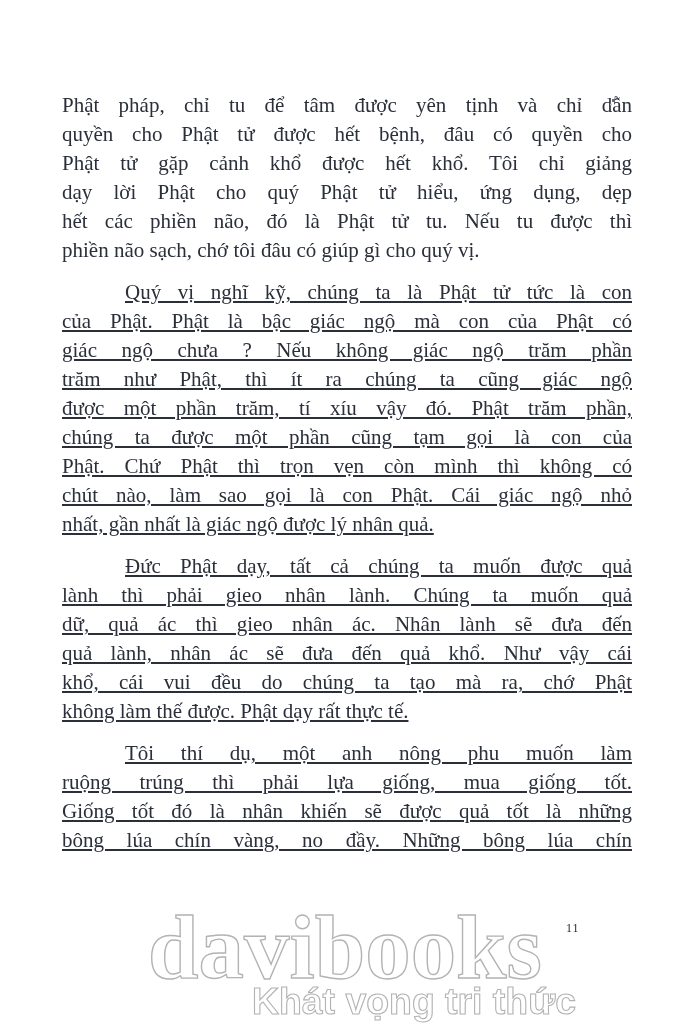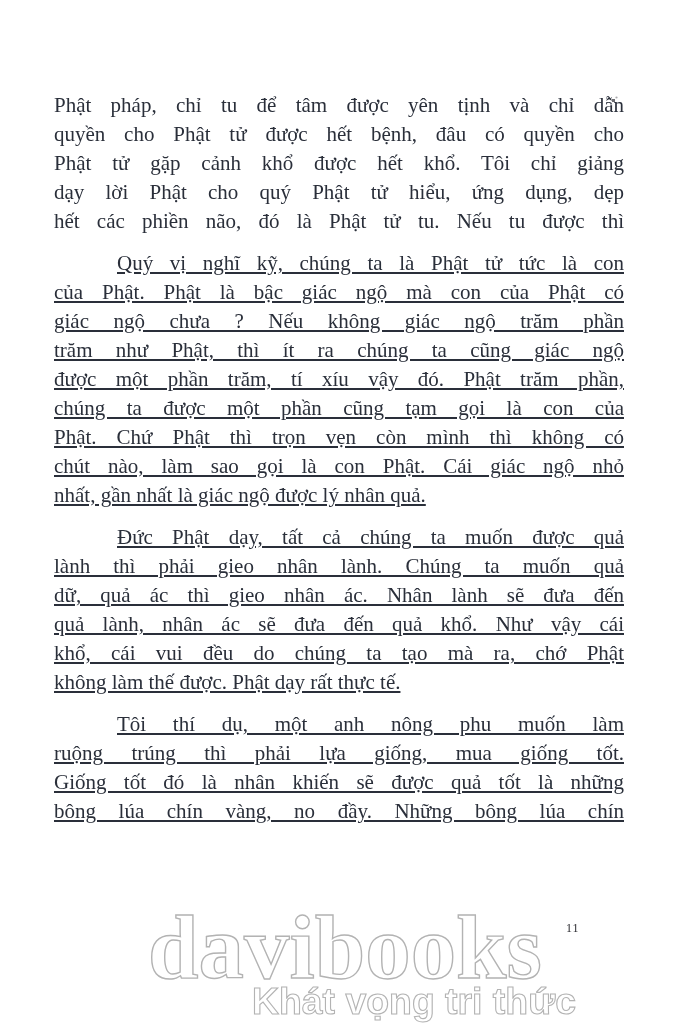--- a/index.html
+++ b/index.html
@@ -15,21 +15,21 @@
     font-family: "Liberation Serif", "DejaVu Serif", serif;
   }
   .page {
     position: absolute;
     inset: 0;
     background: #ffffff;
   }
   
   .text-block {
     position: absolute;
-    left: 54px;
+    left: 62px;
     top: 91px;
     width: 570px;
     font-family: "Liberation Serif", "DejaVu Serif", serif;
     font-size: 21px;
     line-height: 29px;
     color: #2a2f3a;
     z-index: 2;
   }
   .para { margin: 0; }
   .para + .para { margin-top: 13px; text-decoration: underline; }
@@ -103,20 +103,21 @@
     <circle cx="6" cy="10.5" r="1" fill="#c2c2c6"></circle>
   </svg>
 
   <main class="text-block" style="color: rgb(42, 47, 58);">
       <div class="para">
         <div class="line">Phật pháp, chỉ tu để tâm được yên tịnh và chỉ dẫn</div>
         <div class="line">quyền cho Phật tử được hết bệnh, đâu có quyền cho</div>
         <div class="line">Phật tử gặp cảnh khổ được hết khổ. Tôi chỉ giảng</div>
         <div class="line">dạy lời Phật cho quý Phật tử hiểu, ứng dụng, dẹp</div>
         <div class="line">hết các phiền não, đó là Phật tử tu. Nếu tu được thì</div>
+        <div class="line no-just">phiền não sạch, chớ tôi đâu có giúp gì cho quý vị.</div>
       </div>
       <div class="para indent">
         <div class="line">Quý vị nghĩ kỹ, chúng ta là Phật tử tức là con</div>
         <div class="line">của Phật. Phật là bậc giác ngộ mà con của Phật có</div>
         <div class="line">giác ngộ chưa ? Nếu không giác ngộ trăm phần</div>
         <div class="line">trăm như Phật, thì ít ra chúng ta cũng giác ngộ</div>
         <div class="line">được một phần trăm, tí xíu vậy đó. Phật trăm phần,</div>
         <div class="line">chúng ta được một phần cũng tạm gọi là con của</div>
         <div class="line">Phật. Chứ Phật thì trọn vẹn còn mình thì không có</div>
         <div class="line">chút nào, làm sao gọi là con Phật. Cái giác ngộ nhỏ</div>

